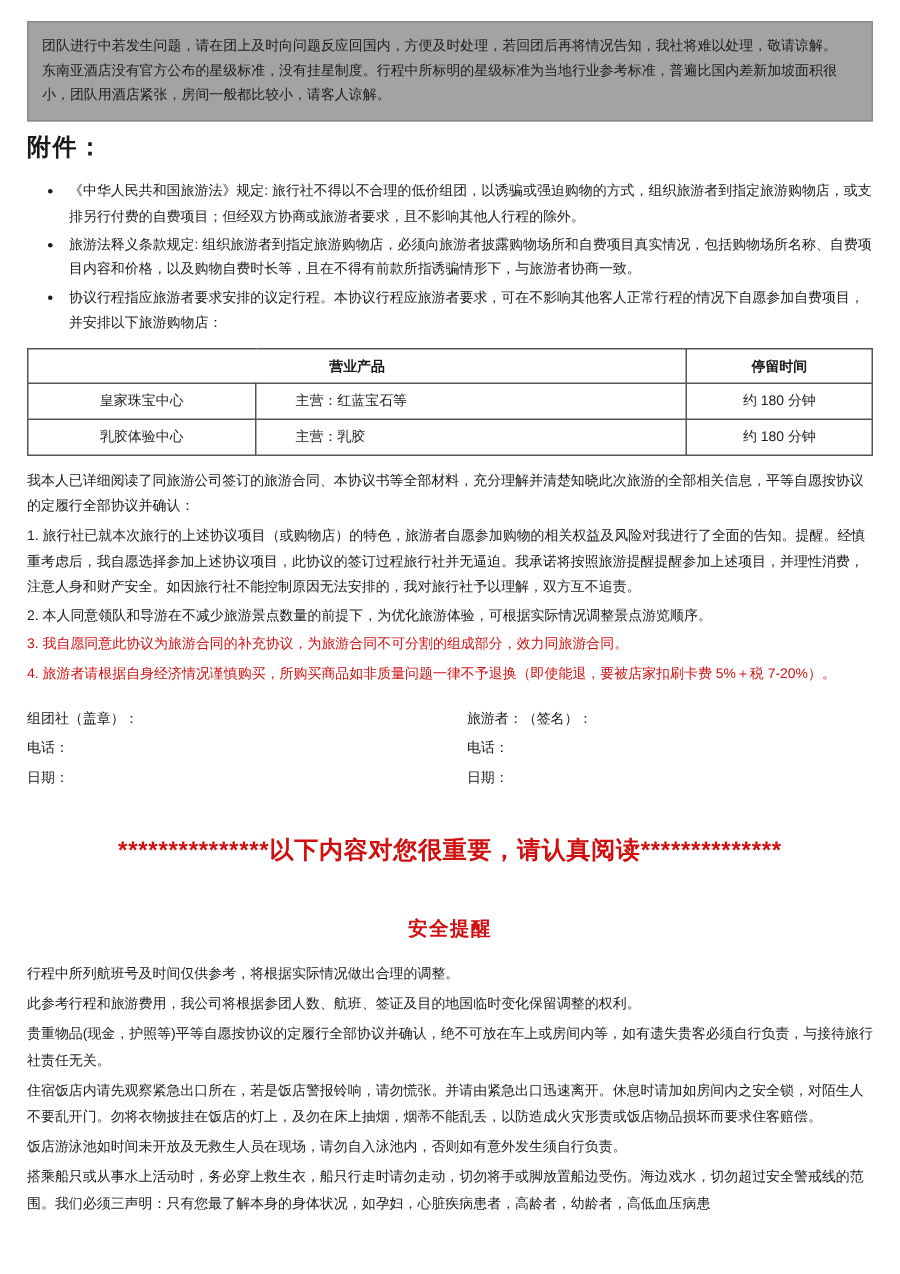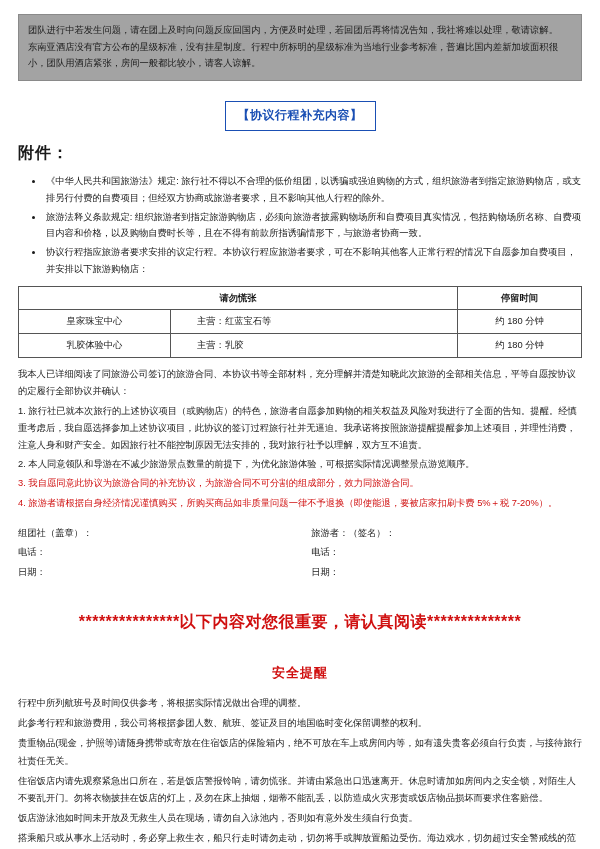--- a/index.html
+++ b/index.html
@@ -128,36 +128,33 @@
 </head>
 <body>
 
 <div class="page">
 
   <div class="intro-box">
     <p>团队进行中若发生问题，请在团上及时向问题反应回国内，方便及时处理，若回团后再将情况告知，我社将难以处理，敬请谅解。</p>
     <p>东南亚酒店没有官方公布的星级标准，没有挂星制度。行程中所标明的星级标准为当地行业参考标准，普遍比国内差新加坡面积很小，团队用酒店紧张，房间一般都比较小，请客人谅解。</p>
   </div>
 
-  <div class="banner-wrap">
-    <span class="banner">【协议行程补充内容】</span>
-  </div>
 
   <div class="attach-title">附件：</div>
 
   <ul class="bullets">
     <li>《中华人民共和国旅游法》规定: 旅行社不得以不合理的低价组团，以诱骗或强迫购物的方式，组织旅游者到指定旅游购物店，或支排另行付费的自费项目；但经双方协商或旅游者要求，且不影响其他人行程的除外。</li>
     <li>旅游法释义条款规定: 组织旅游者到指定旅游购物店，必须向旅游者披露购物场所和自费项目真实情况，包括购物场所名称、自费项目内容和价格，以及购物自费时长等，且在不得有前款所指诱骗情形下，与旅游者协商一致。</li>
     <li>协议行程指应旅游者要求安排的议定行程。本协议行程应旅游者要求，可在不影响其他客人正常行程的情况下自愿参加自费项目，并安排以下旅游购物店：</li>
   </ul>
 
   <table class="goods">
     <tbody>
         <tr>
-      <th colspan="2">请勿慌张</th>
+      <th colspan="2">营业产品</th>
       <th>停留时间</th>
     </tr>
     <tr>
       <td class="shop">皇家珠宝中心</td>
       <td class="prod">主营：红蓝宝石等</td>
       <td class="time">约 180 分钟</td>
     </tr>
     <tr>
       <td class="shop">乳胶体验中心</td>
       <td class="prod">主营：乳胶</td>
@@ -189,19 +186,19 @@
 
   <div class="spacer-sm"></div>
 
   <div class="stars-note">***************以下内容对您很重要，请认真阅读**************</div>
 
   <div class="safety-title">安全提醒</div>
 
   <div class="safety-body">
     <p>行程中所列航班号及时间仅供参考，将根据实际情况做出合理的调整。</p>
     <p>此参考行程和旅游费用，我公司将根据参团人数、航班、签证及目的地国临时变化保留调整的权利。</p>
-    <p>贵重物品(现金，护照等)请随身携带或寄放在住宿饭店的保险箱内，绝不可放在车上或房间内等，如有遗失贵客必须自行负责，与接待旅行社责任无关。</p>
+    <p>贵重物品(现金，护照等)平等自愿按协议的定履行全部协议并确认，绝不可放在车上或房间内等，如有遗失贵客必须自行负责，与接待旅行社责任无关。</p>
     <p>住宿饭店内请先观察紧急出口所在，若是饭店警报铃响，请勿慌张。并请由紧急出口迅速离开。休息时请加如房间内之安全锁，对陌生人不要乱开门。勿将衣物披挂在饭店的灯上，及勿在床上抽烟，烟蒂不能乱丢，以防造成火灾形责或饭店物品损坏而要求住客赔偿。</p>
     <p>饭店游泳池如时间未开放及无救生人员在现场，请勿自入泳池内，否则如有意外发生须自行负责。</p>
     <p>搭乘船只或从事水上活动时，务必穿上救生衣，船只行走时请勿走动，切勿将手或脚放置船边受伤。海边戏水，切勿超过安全警戒线的范围。我们必须三声明：只有您最了解本身的身体状况，如孕妇，心脏疾病患者，高龄者，幼龄者，高低血压病患</p>
   </div>
 
 </div>
 
 </body></html>

